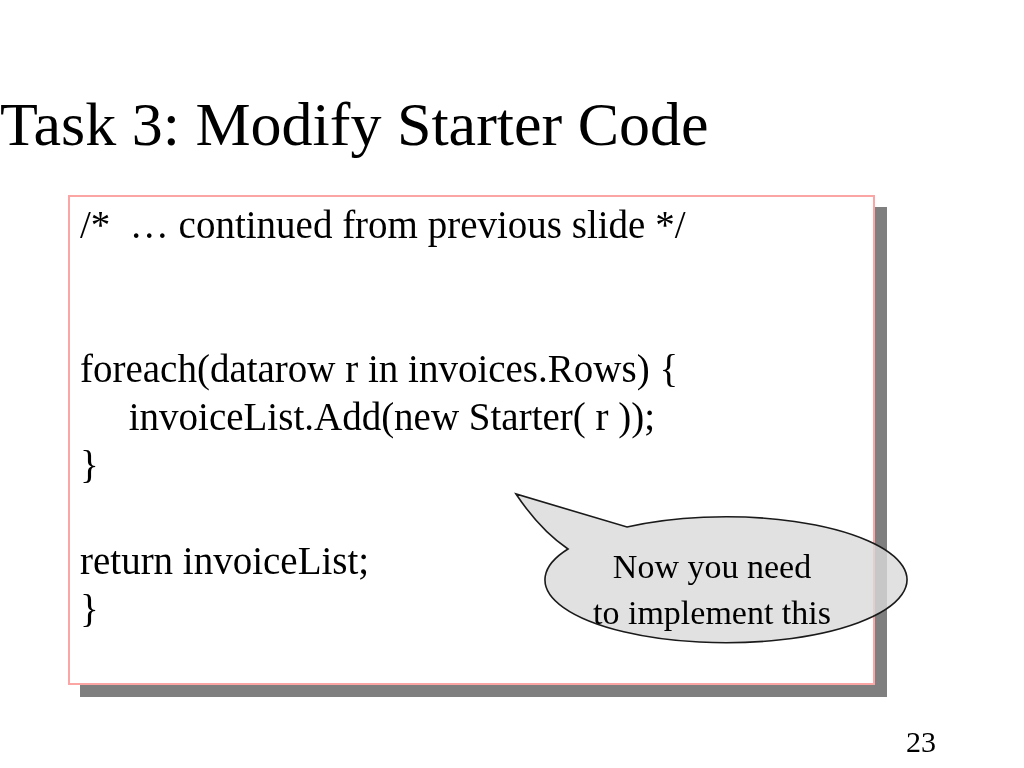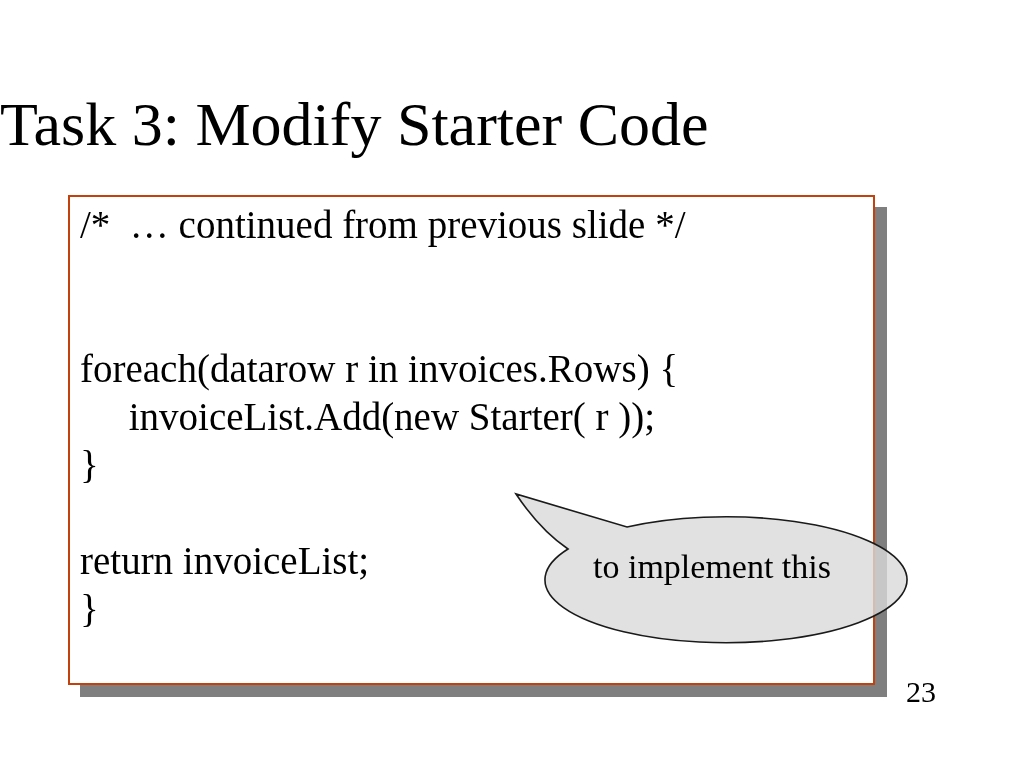--- a/index.html
+++ b/index.html
@@ -29,21 +29,21 @@
   }
 
   
   .code-box {
     position: absolute;
     left: 68px;
     top: 195px;
     width: 807px;
     height: 490px;
     box-sizing: border-box;
-    border: 2px solid #c2410c;
+    border: 2px solid #fca5a5;
     background: #ffffff;
     box-shadow: 12px 12px 0 #7f7f7f;
     padding: 4px 8px 0 10px;
     overflow: hidden;
   }
   .code-line {
     font-size: 39px;
     line-height: 48px;
     min-height: 48px;
     white-space: pre;
@@ -66,21 +66,21 @@
     text-align: center;
     font-size: 34px;
     line-height: 46px;
     white-space: nowrap;
   }
 
   
   .page-number {
     position: absolute;
     left: 906px;
-    top: 674px;
+    top: 724px;
     font-size: 30px;
     line-height: 36px;
   }
 </style>
 </head>
 <body>
 
 <div class="slide-title">Task 3: Modify Starter Code</div>
 
 <div class="code-box">
@@ -96,16 +96,17 @@
 </div>
 
 <svg class="callout-svg" viewBox="440 440 480 240" xmlns="http://www.w3.org/2000/svg">
   <path d="M 627 527
            A 181 63 0 1 1 568 549
            Q 540 530 516 494
            Z" fill="#d9d9d9" fill-opacity="0.8" stroke="#1a1a1a" stroke-width="1.6" stroke-linejoin="miter"></path>
 </svg>
 
 <div class="callout-text">
+  <div>Now you need</div>
   <div>to implement this</div>
 </div>
 
 <div class="page-number">23</div>
 
 </body></html>

